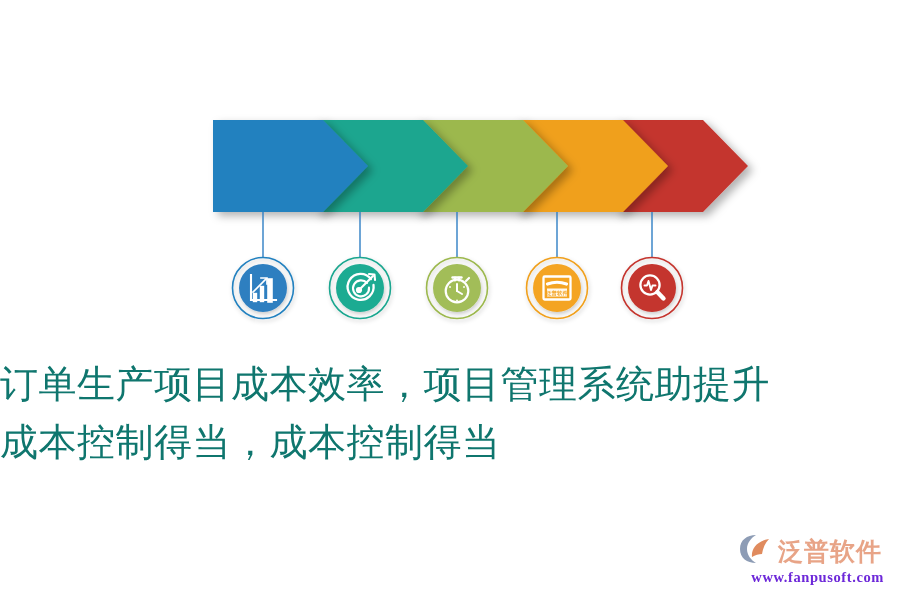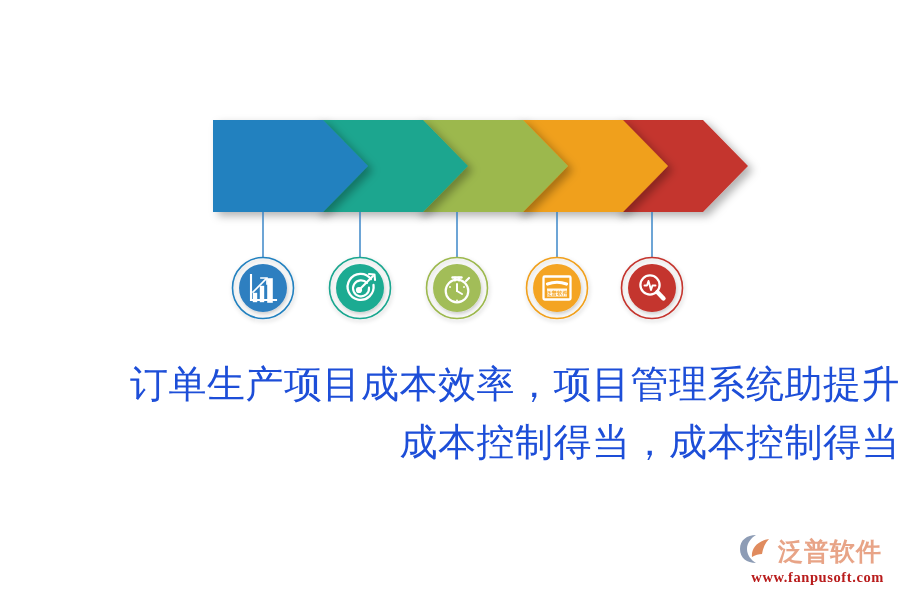--- a/index.html
+++ b/index.html
@@ -31,22 +31,22 @@
     width: 900px;
     height: 340px;
   }
 
   
   .headline {
     position: absolute;
     left: 0;
     top: 356px;
     width: 900px;
-    text-align: right;
-    color: #1d4ed8;
+    text-align: left;
+    color: #0f766e;
     font-size: 38px;
     line-height: 1.52;
     font-weight: 500;
     letter-spacing: 0.5px;
     font-family: "DejaVu Sans", "Liberation Sans", sans-serif;
   }
   .headline .line {
     display: block;
     white-space: nowrap;
   }
@@ -70,21 +70,21 @@
     font-size: 25px;
     font-weight: 700;
     color: #e8a487;
     letter-spacing: 1px;
     line-height: 1;
   }
   .wm-url {
     font-family: "Liberation Serif", "DejaVu Serif", serif;
     font-size: 14.5px;
     font-weight: 700;
-    color: #b91c1c;
+    color: #6d28d9;
     letter-spacing: 0.6px;
     text-align: right;
     margin-top: 1px;
     padding-right: 2px;
   }
 </style>
 </head>
 <body>
 
 <div id="stage">

